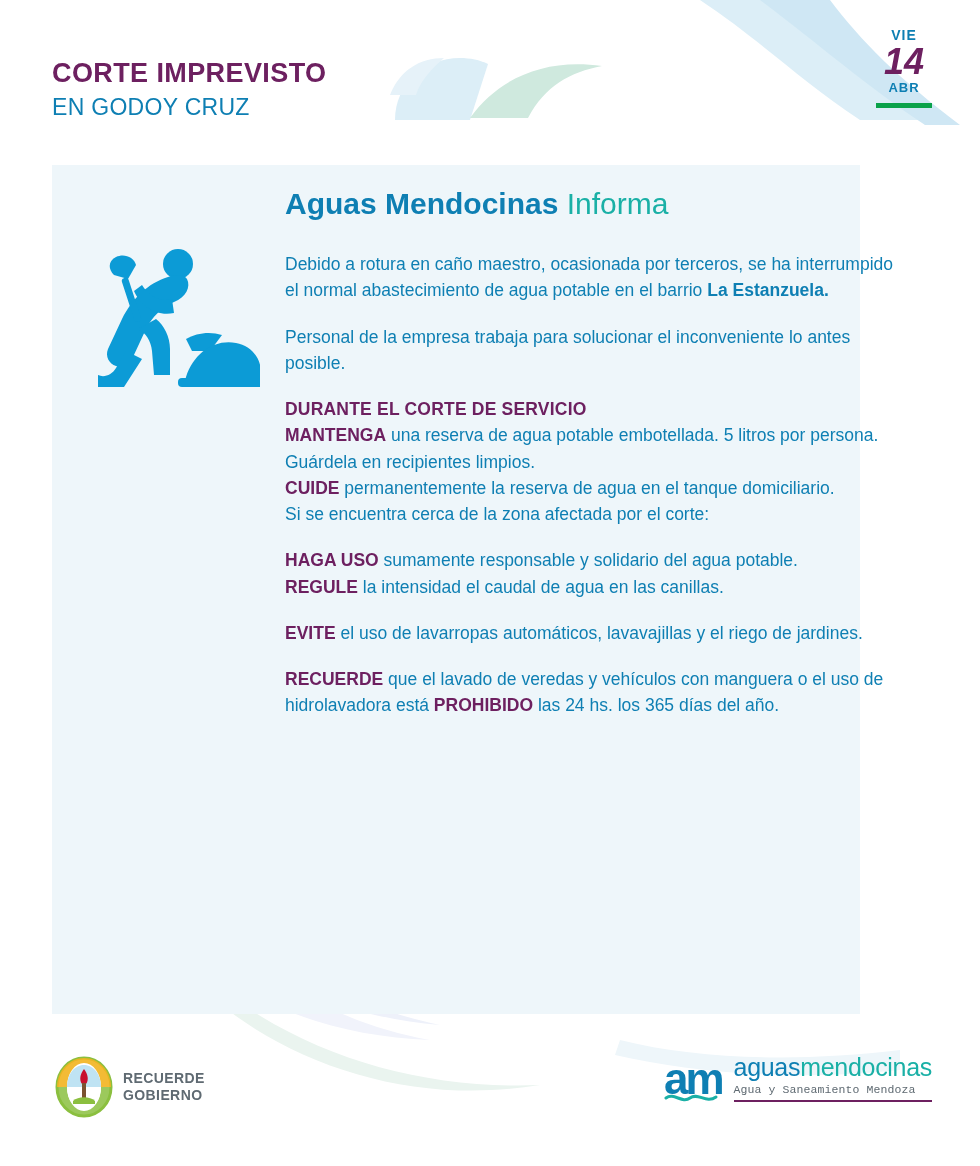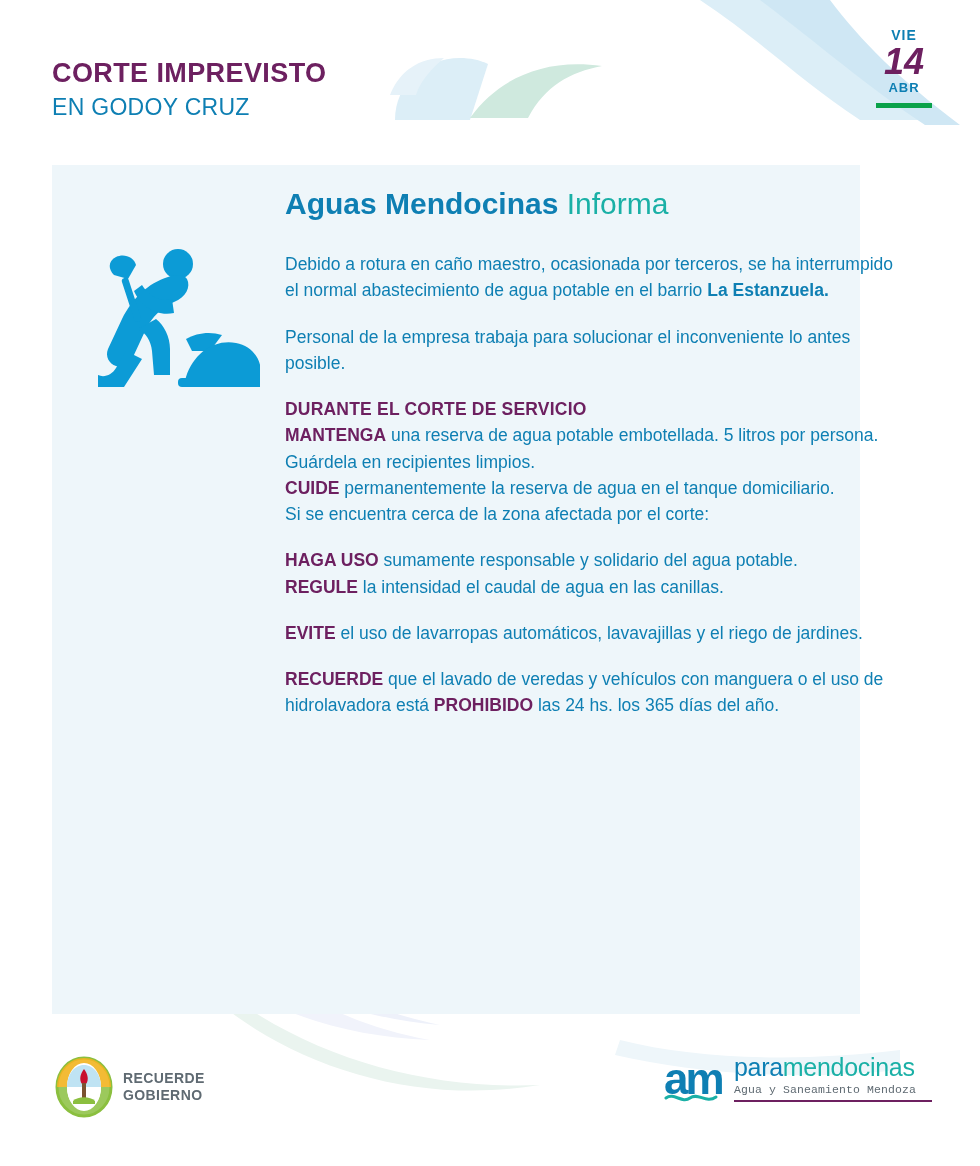--- a/index.html
+++ b/index.html
@@ -310,19 +310,19 @@
       <div>GOBIERNO</div>
     </div>
   </div>
 
   <div class="am-logo">
     <svg width="58" height="52" viewBox="0 0 58 52" xmlns="http://www.w3.org/2000/svg">
       <text x="0" y="42" font-family="Liberation Sans, sans-serif" font-size="44" font-weight="bold" fill="#0e7fb3" letter-spacing="-3">am</text>
       <path d="M2 46 C10 40 18 52 26 46 C34 40 42 52 52 45" stroke="#1ab0a6" stroke-width="3" fill="none" stroke-linecap="round"></path>
     </svg>
     <div class="am-words">
-      <div class="am-name"><span class="am-1">para</span><span class="am-2">mendocinas</span></div>
+      <div class="am-name"><span class="am-1">aguas</span><span class="am-2">mendocinas</span></div>
       <div class="am-tag">Agua y Saneamiento Mendoza</div>
       <div class="am-rule"></div>
     </div>
   </div>
 
 </div>
 
 </body></html>

